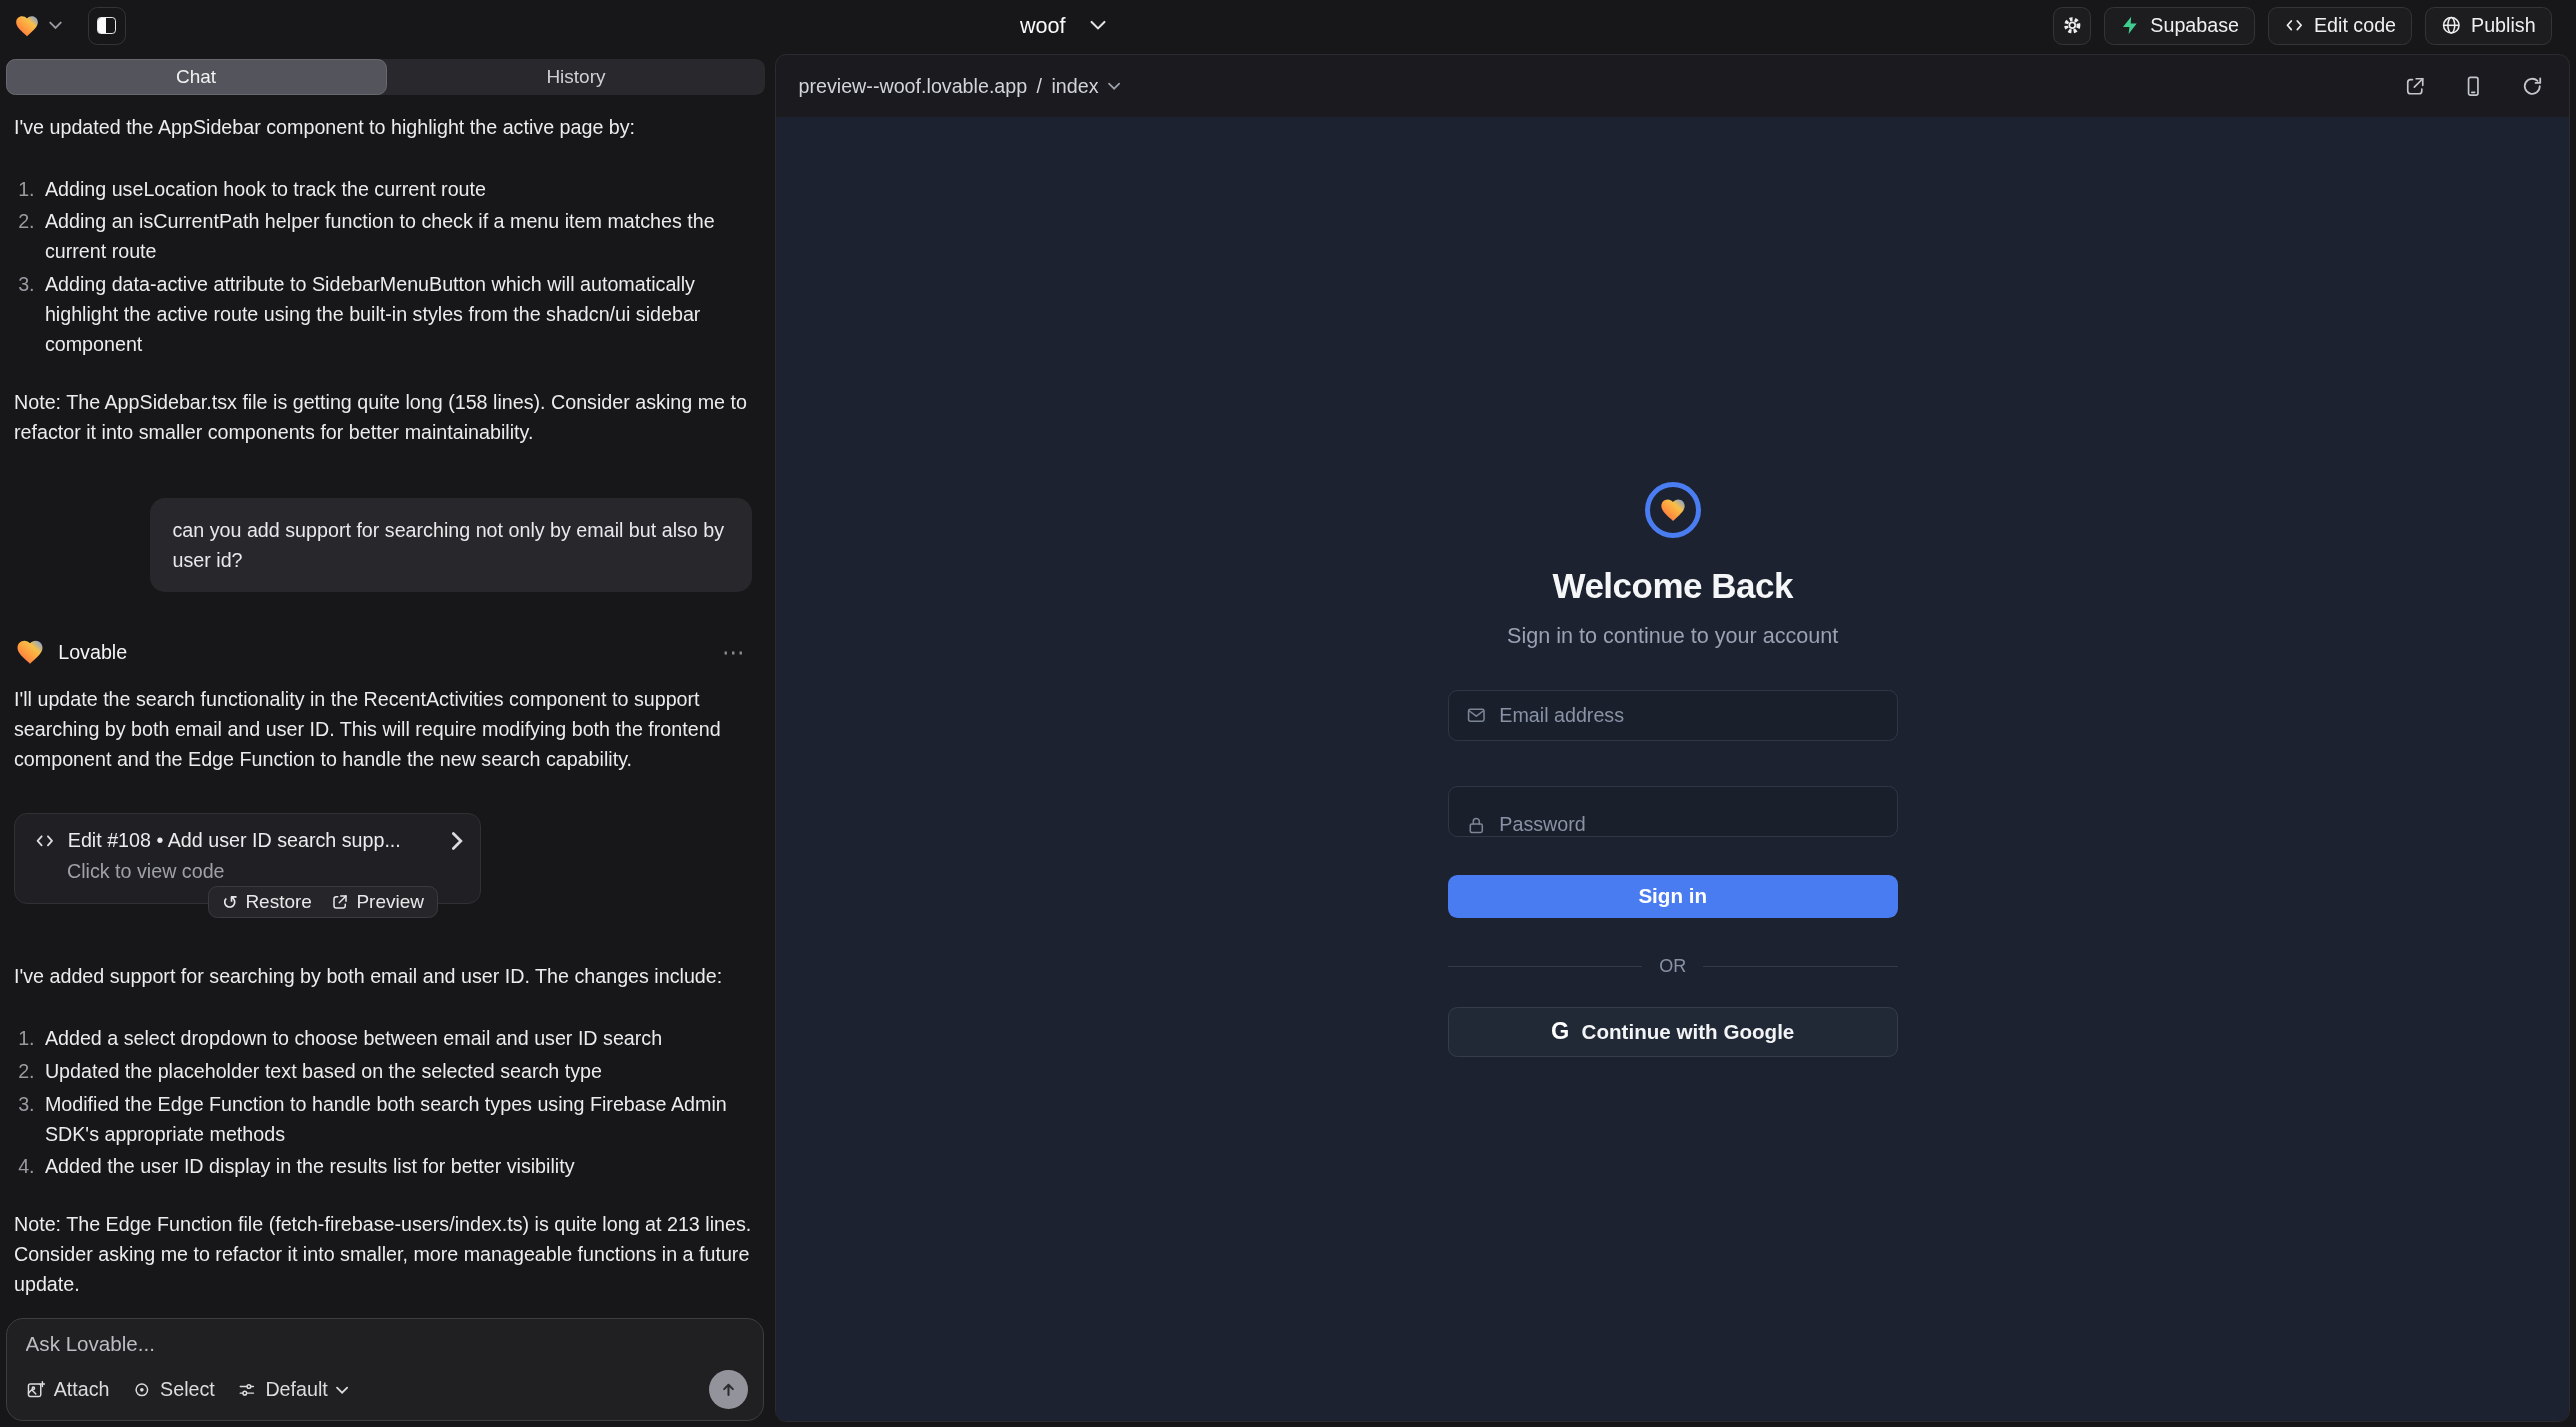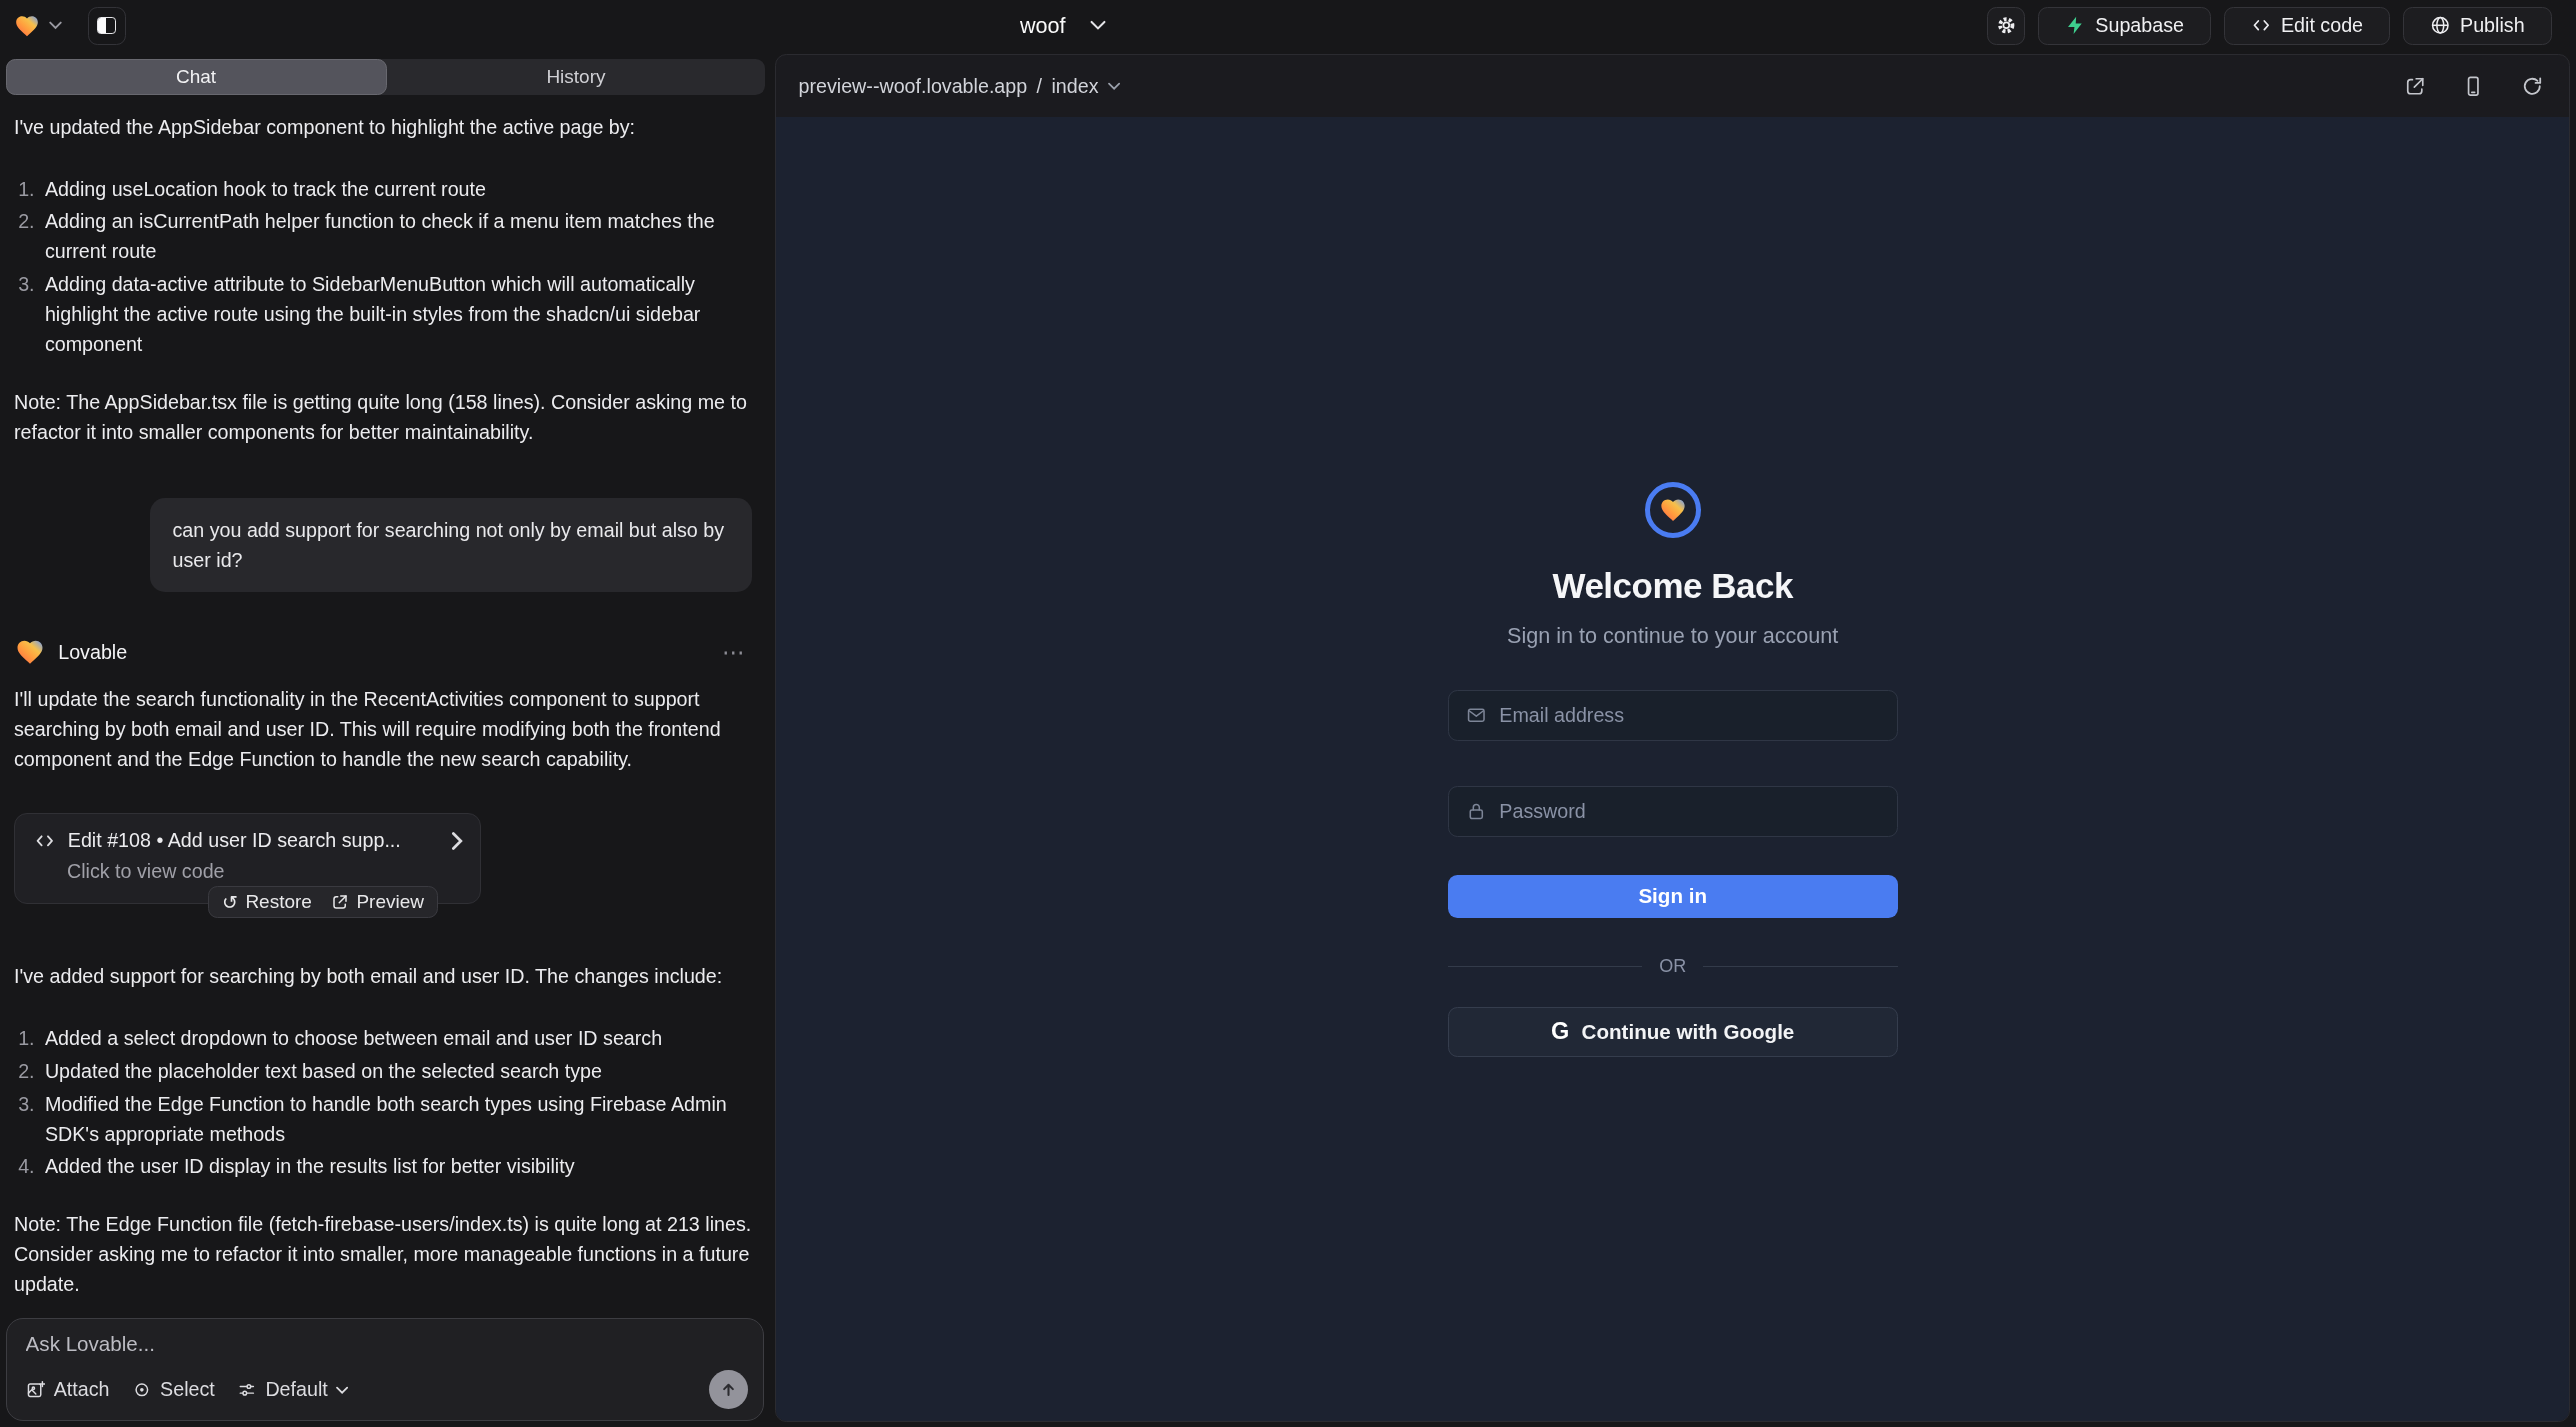--- a/index.html
+++ b/index.html
@@ -21,21 +21,21 @@
     width: 38px; height: 38px; border: 0.9px solid #333338; border-radius: 9.4px;
     display: flex; align-items: center; justify-content: center; margin-left: 17px;
   }
   .panel-toggle-icon { width: 19px; height: 17px; border: 1.9px solid #e7e7ea; border-radius: 3.8px; position: relative; overflow: hidden; }
   .panel-toggle-icon::after { content: ""; position: absolute; left: 0; top: 0; bottom: 0; width: 7.5px; background: #fcfcfd; }
   .project-switch { position: absolute; left: 1020px; top: 0; height: 51px; display: flex; align-items: center; gap: 24.4px; }
   .project-name { font-size: 21.6px; color: #fafafa; }
   .topbar-right { position: absolute; right: 24.4px; top: 6.6px; display: flex; align-items: center; gap: 13px; }
   .tb-btn {
     height: 38px; border: 0.9px solid #343439; background: #1d1d20; border-radius: 9.4px;
-    display: flex; align-items: center; gap: 9.4px; padding: 0 26px;
+    display: flex; align-items: center; gap: 9.4px; padding: 0 15px;
     font-size: 19.7px; color: #f0f0f2; cursor: pointer;
   }
   .tb-btn.icon-only { width: 38px; padding: 0; justify-content: center; }
   .gear { width: 20.6px; height: 20.6px; }
 
   
   .chat-panel { position: absolute; top: 51px; left: 0; width: 771px; bottom: 0; }
   .tabs {
     margin: 7.5px 5.6px 0 5.6px; height: 36px; background: #29292d; border-radius: 9.4px;
     display: flex; align-items: stretch;
@@ -115,21 +115,21 @@
   .auth-logo {
     width: 56px; height: 56px; border-radius: 50%; border: 5.6px solid #4a7cf2;
     display: flex; align-items: center; justify-content: center;
   }
   .auth-title { margin-top: 28px; font-size: 35px; font-weight: 700; color: #f5f6f8; letter-spacing: -0.5px; }
   .auth-sub { margin-top: 17px; font-size: 21.6px; color: #99a1b2; }
   .field {
     margin-top: 41px; width: 100%; height: 51px; border: 0.9px solid #2f3645; border-radius: 9.4px;
     background: #19202b; display: flex; align-items: center; gap: 13px; padding: 0 17px;
   }
-  .field + .field { margin-top: 45px; }
+  .field + .field { margin-top: 45px; align-items: flex-end; }
   .field input { flex: 1; background: transparent; border: none; outline: none; font-size: 19.7px; color: #dfe3ea; font-family: "Liberation Sans", sans-serif; }
   .field input::placeholder { color: #8a92a6; }
   .signin-btn {
     margin-top: 38px; width: 100%; height: 43px; border: none; border-radius: 9.4px;
     background: #4a7cf1; color: #ffffff; font-size: 20.6px; font-weight: 700;
     font-family: "Liberation Sans", sans-serif; cursor: pointer;
   }
   .or-row { margin-top: 38px; width: 100%; display: flex; align-items: center; gap: 17px; }
   .or-line { flex: 1; height: 0.9px; background: #333b4a; }
   .or-text { font-size: 18px; color: #8a92a6; }

